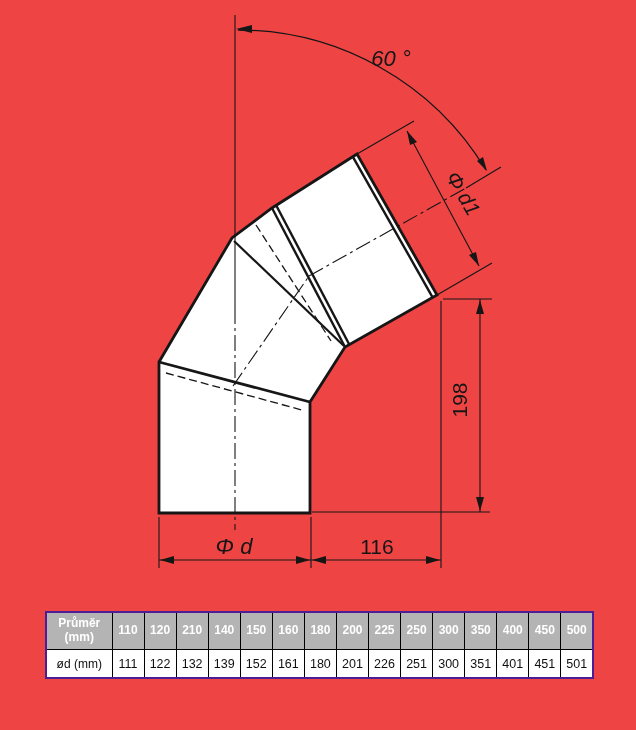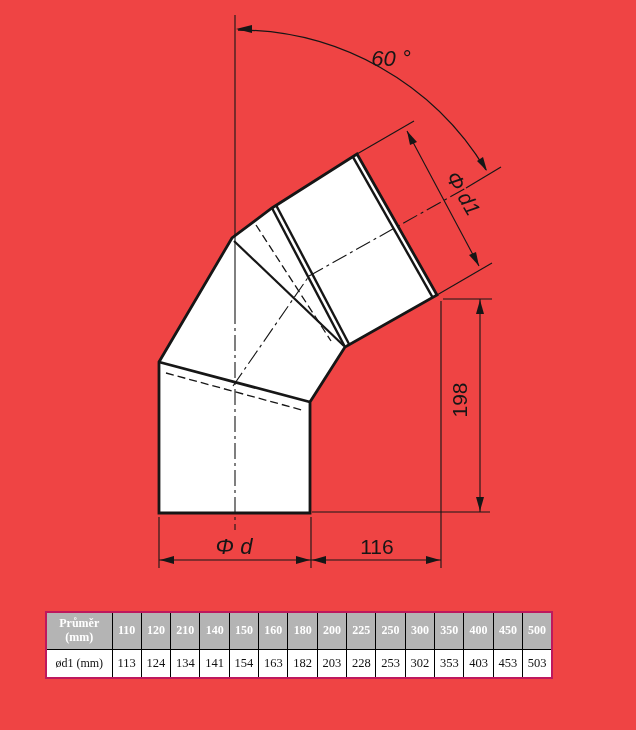--- a/index.html
+++ b/index.html
@@ -6,24 +6,23 @@
   .page{
     position:relative;width:636px;height:730px;background:#ef4444;
     font-family:"Liberation Sans", sans-serif;overflow:hidden;
   }
   .diagram-svg{position:absolute;left:0;top:0;}
   .table-title{
     position:absolute;left:47px;top:585px;margin:0;
     font-size:17.5px;font-weight:bold;color:#0d0d0d;letter-spacing:.2px;
   }
   table.dims{
-    position:absolute;left:45px;top:611px;width:508px;
+    position:absolute;left:45px;top:611px;width:549px;
     border-collapse:collapse;table-layout:fixed;
-    border:2px solid #be185d;
-    font-family:Liberation Serif, serif;
+    border:2px solid #4c1d95;
   }
   table.dims th, table.dims td{
     border:1px solid #000;text-align:center;vertical-align:middle;
     padding:0;overflow:hidden;
   }
   table.dims thead th{
     background:#b4b4b4;color:#ffffff;font-weight:bold;
     font-size:12px;line-height:1.15;height:36px;
   }
   table.dims td{
@@ -125,34 +124,34 @@
         <th>225</th>
         <th>250</th>
         <th>300</th>
         <th>350</th>
         <th>400</th>
         <th>450</th>
         <th>500</th>
       </tr>
     </thead>
     <tbody>
-      <tr style="height:28px">
-        <td class="rowlabel">ød1 (mm)</td>
-        <td>113</td>
-        <td>124</td>
-        <td>134</td>
-        <td>141</td>
-        <td>154</td>
-        <td>163</td>
-        <td>182</td>
-        <td>203</td>
-        <td>228</td>
-        <td>253</td>
-        <td>302</td>
-        <td>353</td>
-        <td>403</td>
-        <td>453</td>
-        <td>503</td>
+      <tr>
+        <td class="rowlabel">ød (mm)</td>
+        <td>111</td>
+        <td>122</td>
+        <td>132</td>
+        <td>139</td>
+        <td>152</td>
+        <td>161</td>
+        <td>180</td>
+        <td>201</td>
+        <td>226</td>
+        <td>251</td>
+        <td>300</td>
+        <td>351</td>
+        <td>401</td>
+        <td>451</td>
+        <td>501</td>
       </tr>
     </tbody>
   </table>
 
 </div>
 
 </body></html>

